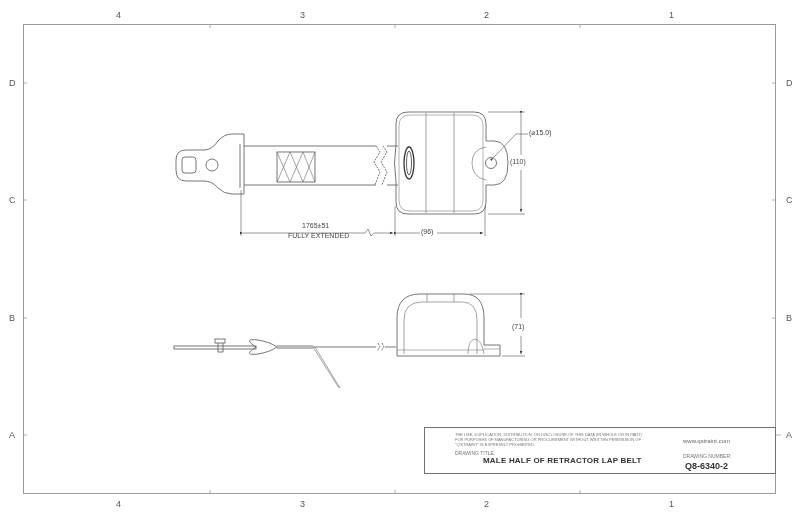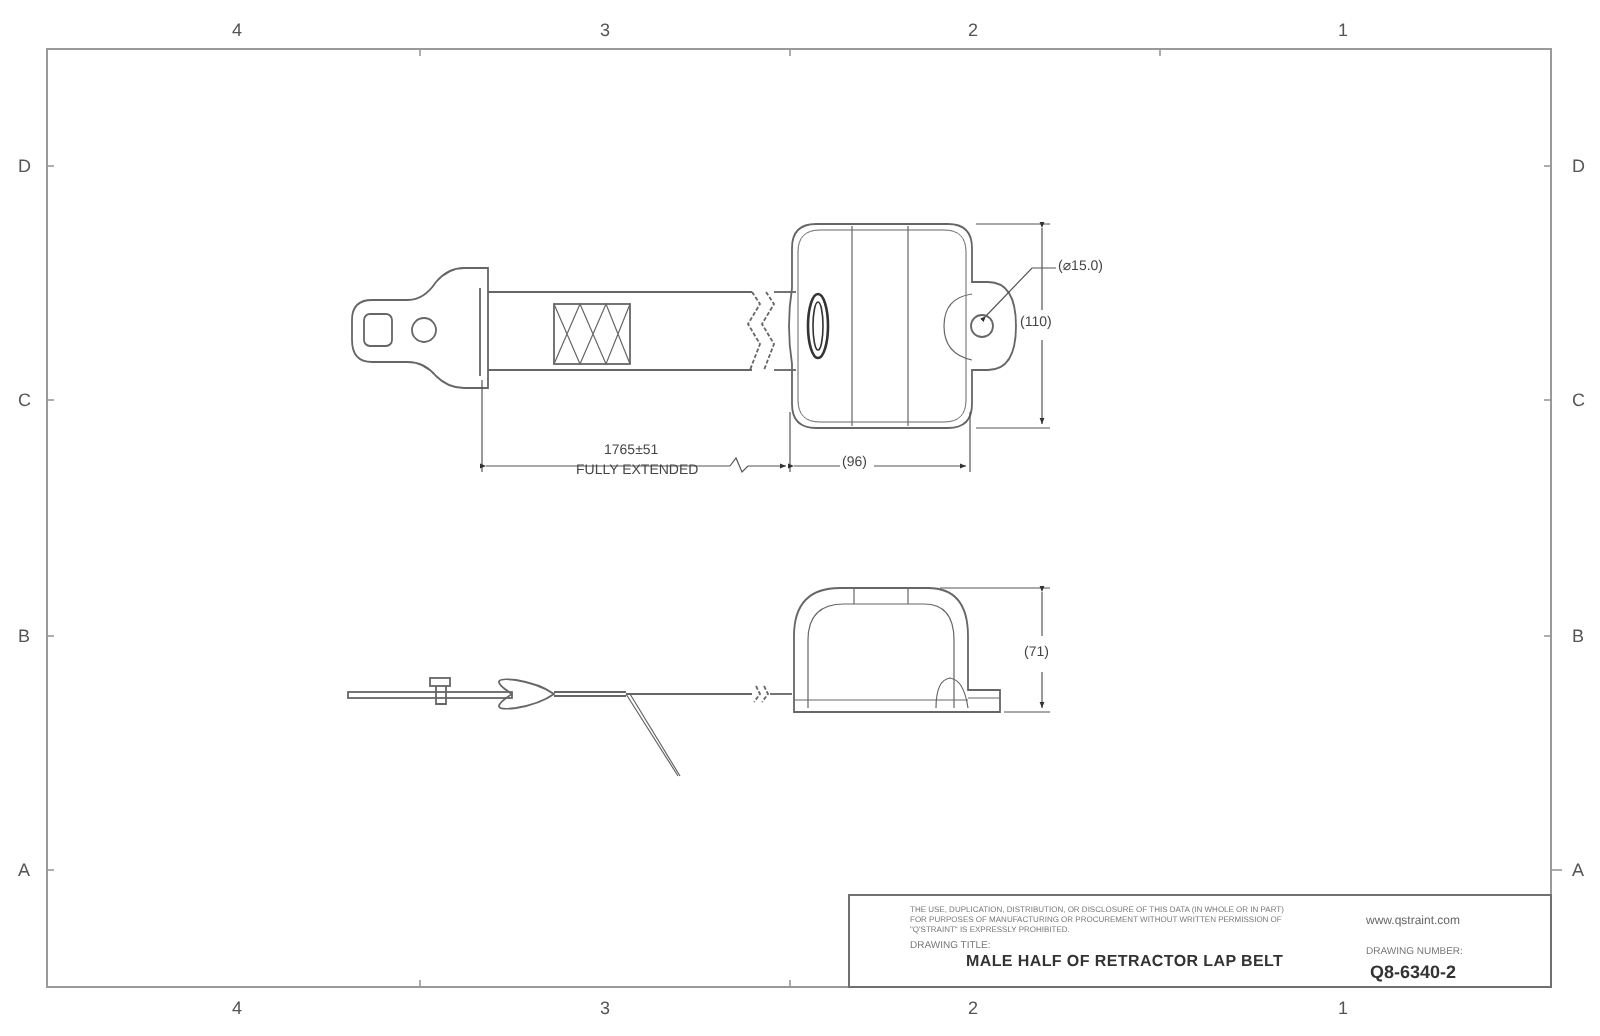--- a/index.html
+++ b/index.html
@@ -1,20 +1,20 @@
 <!DOCTYPE html>
 <html><head>
 <meta charset="utf-8">
 <style>
   html, body { margin: 0; padding: 0; background: #ffffff; }
   body { width: 800px; height: 518px; position: relative; overflow: hidden; font-family: "Liberation Sans", sans-serif; }
   .sheet { position: absolute; left: 0; top: 0; width: 800px; height: 518px; }
   .zone { position: absolute; font-size: 9px; color: #555; font-family: "Liberation Sans", sans-serif; }
   .border { position: absolute; left: 23px; top: 24px; width: 753px; height: 470px; border: 1.5px solid #9a9a9a; box-sizing: border-box; }
-  .title-block { position: absolute; left: 424px; top: 447px; width: 352px; height: 47px; border: 1.5px solid #707070; box-sizing: border-box; background: #fff; }
+  .title-block { position: absolute; left: 424px; top: 427px; width: 352px; height: 47px; border: 1.5px solid #707070; box-sizing: border-box; background: #fff; }
   .tb-disclaimer { position: absolute; left: 30px; top: 4px; width: 190px; font-size: 4px; line-height: 5px; color: #777; text-transform: uppercase; }
   .tb-dtitle-label { position: absolute; left: 30px; top: 22px; font-size: 5px; color: #777; }
   .tb-dtitle { position: absolute; left: 58px; top: 28px; font-size: 8px; font-weight: bold; color: #333; letter-spacing: 0.2px; }
   .tb-url { position: absolute; left: 258px; top: 10px; font-size: 6px; color: #666; }
   .tb-dnum-label { position: absolute; left: 258px; top: 25px; font-size: 5px; color: #777; }
   .tb-dnum { position: absolute; left: 260px; top: 33px; font-size: 9px; font-weight: bold; color: #333; }
 </style>
 </head>
 <body>
 

